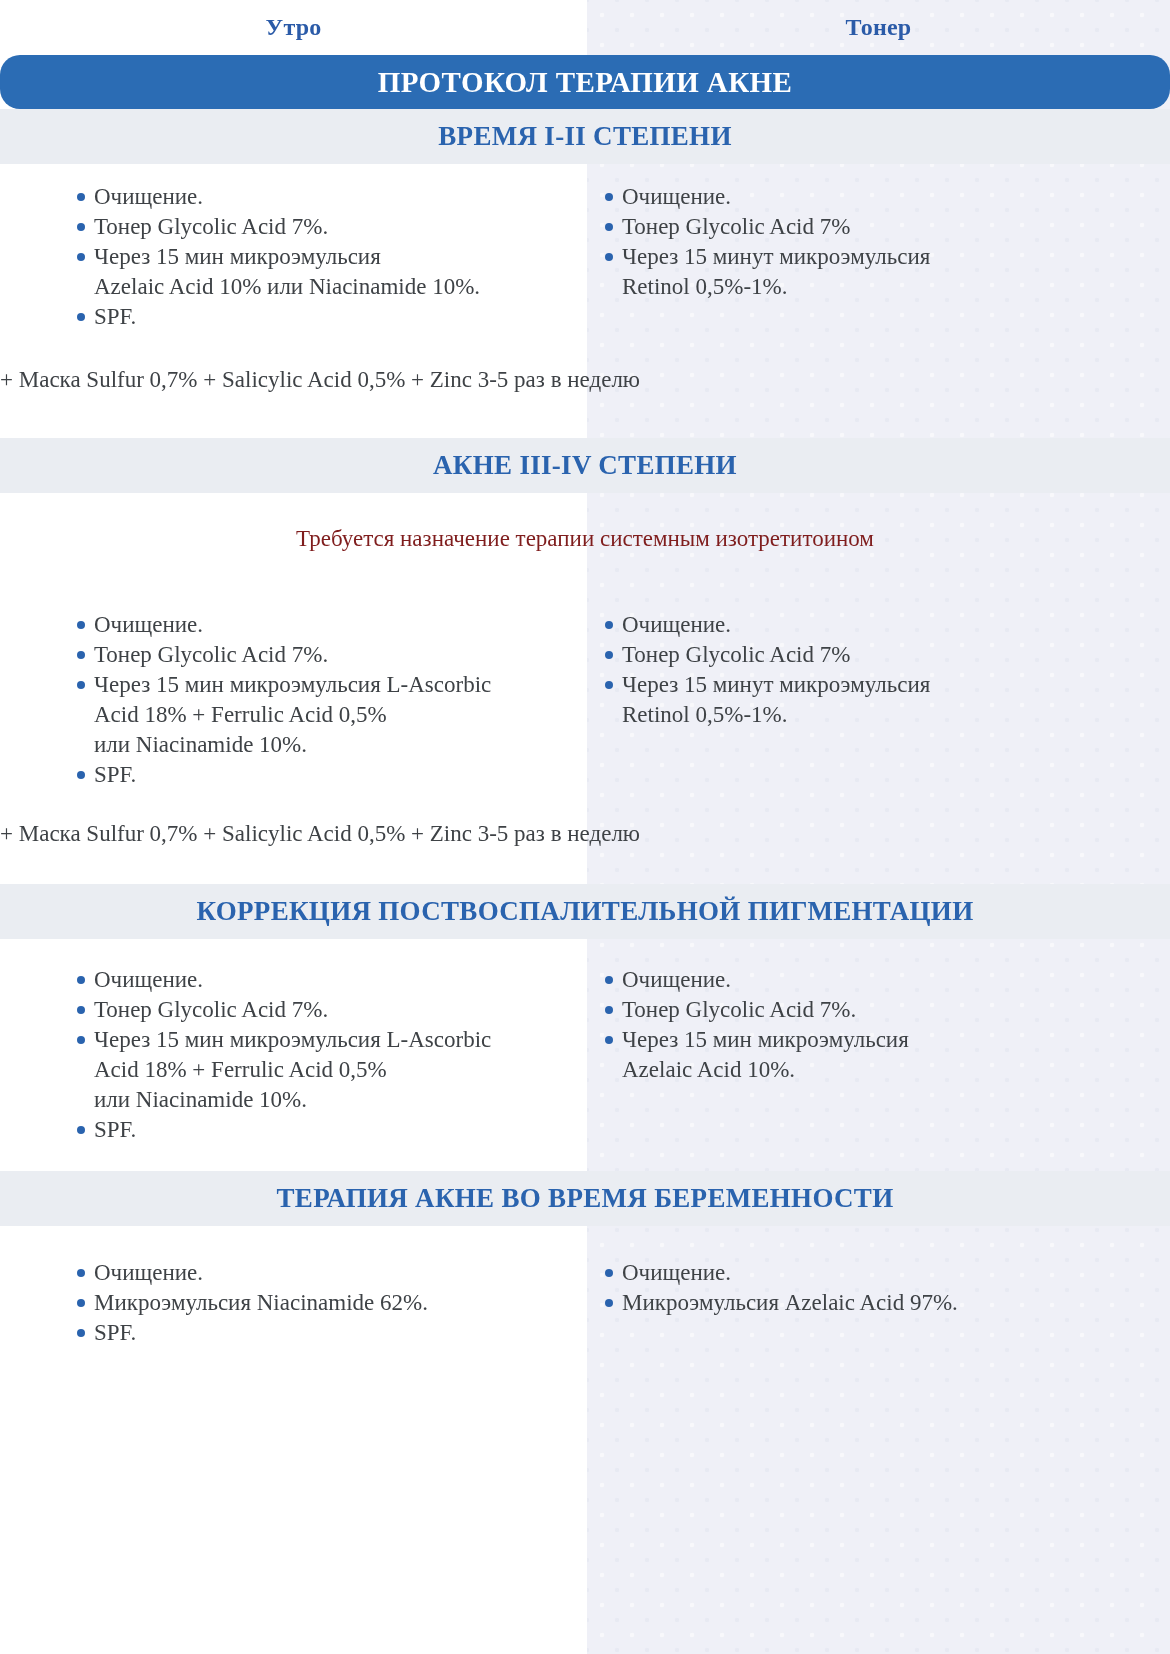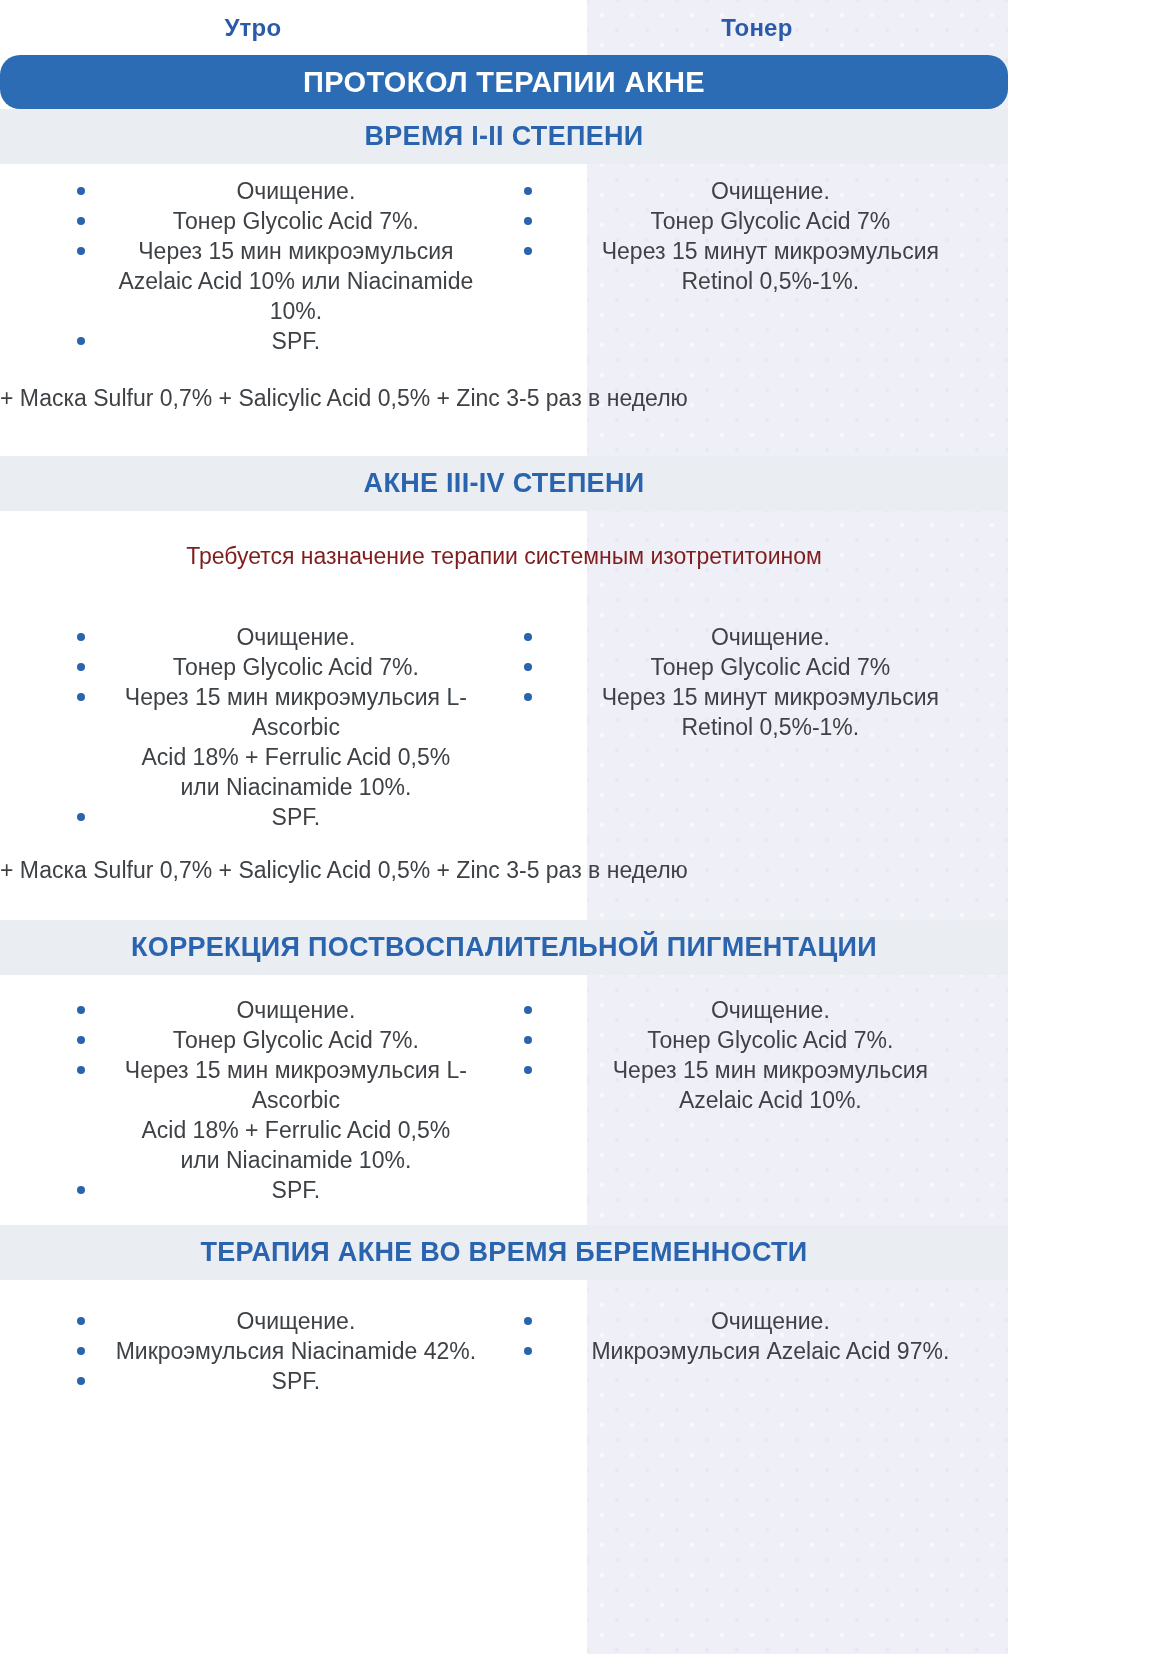--- a/index.html
+++ b/index.html
@@ -1,21 +1,21 @@
 <!DOCTYPE html>
 <html><head>
 <meta charset="utf-8">
 <style>
   html,body{margin:0;padding:0;background:#ffffff;}
   .page{
     position:relative;
-    width:1008px;height:1654px;
+    width:1170px;height:1654px;
     overflow:hidden;
     background:#ffffff;
-    font-family:Liberation Sans, sans-serif;
+    font-family:Liberation Serif, serif;
   }
   
   .right-bg{
     position:absolute;left:587px;top:0;width:583px;height:1654px;
     background-color:#eff0f7;
     background-image:
       radial-gradient(rgba(255,255,255,0.55) 2px, rgba(255,255,255,0) 2.6px),
       radial-gradient(rgba(229,232,241,0.75) 2px, rgba(255,255,255,0) 2.6px);
     background-size:30px 30px,30px 30px;
     background-position:0 0,15px 15px;
@@ -37,21 +37,21 @@
   .band{
     height:55px;background:#eaedf2;
     display:flex;align-items:center;justify-content:center;
     color:#2a63ae;font-weight:bold;font-size:27px;letter-spacing:0.3px;
     text-align:center;
   }
 
   .cols{display:flex;}
   .col-m{width:587px;}
   .col-e{width:583px;}
-  ul.list{list-style:none;margin:0;padding:12px 8px 0 0;text-align:center;}
+  ul.list{list-style:none;margin:6px;padding:12px 8px 0 0;}
   .col-m ul.list{margin-left:75px;}
   .col-e ul.list{margin-left:16px;}
   li.item{
     position:relative;padding-left:19px;
     font-size:23px;line-height:30px;color:#3e4246;
     white-space:pre-line;
   }
   li.item::before{
     content:"";position:absolute;left:2px;top:11px;
     width:8px;height:8px;border-radius:50%;background:#2a63ae;
@@ -151,21 +151,21 @@
 Azelaic Acid 10%.</li>
         </ul>
       </div>
     </div>
 
     <div class="band">ТЕРАПИЯ АКНЕ ВО ВРЕМЯ БЕРЕМЕННОСТИ</div>
     <div class="cols s4">
       <div class="col-m">
         <ul class="list">
           <li class="item">Очищение.</li>
-          <li class="item">Микроэмульсия Niacinamide 42%.</li>
+          <li class="item">Микроэмульсия Niacinamide 62%.</li>
           <li class="item">SPF.</li>
         </ul>
       </div>
       <div class="col-e">
         <ul class="list">
           <li class="item">Очищение.</li>
           <li class="item">Микроэмульсия Azelaic Acid 97%.</li>
         </ul>
       </div>
     </div>

